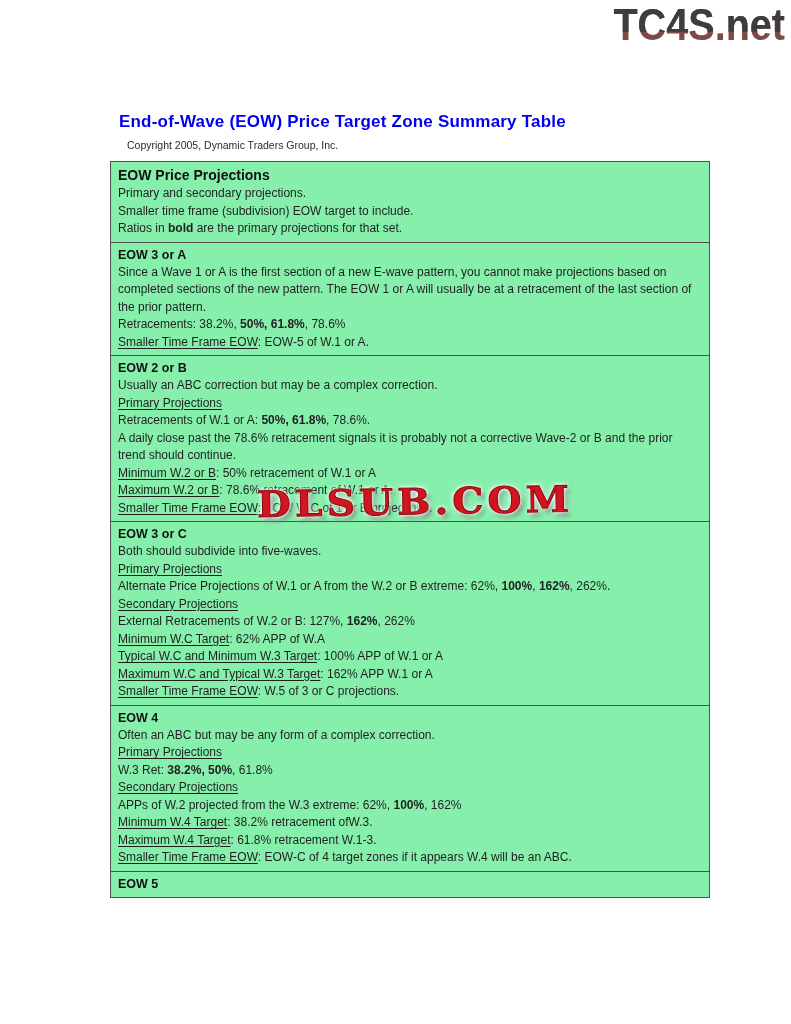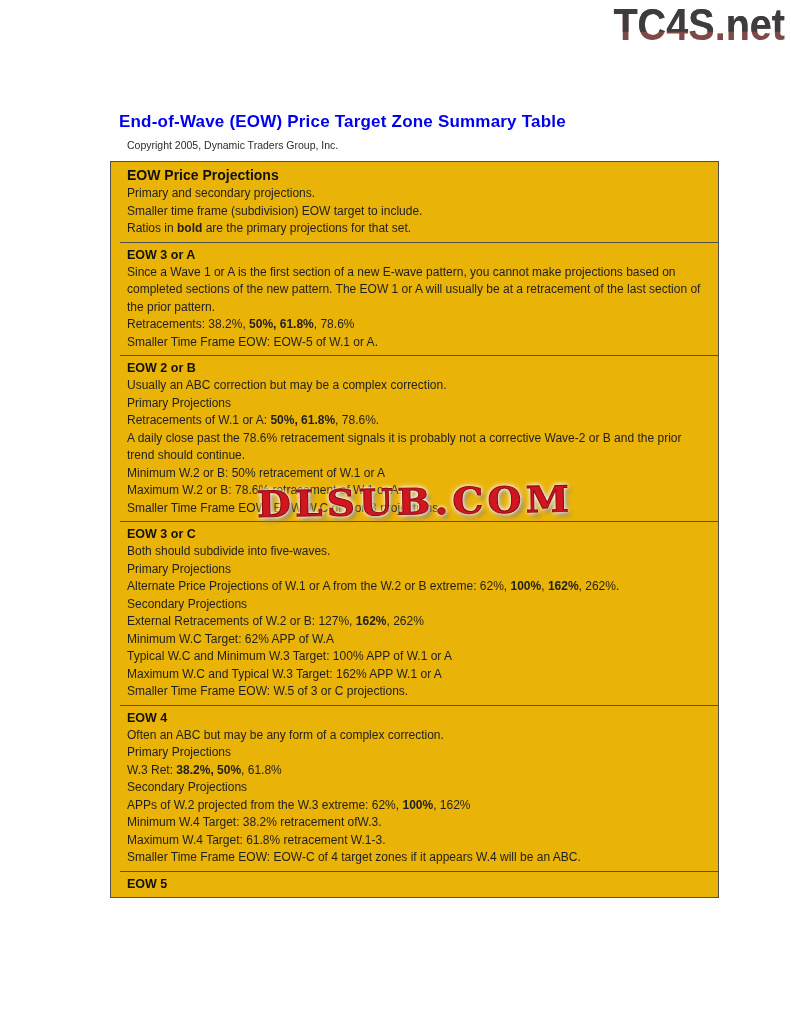--- a/index.html
+++ b/index.html
@@ -34,22 +34,21 @@
     margin-left: 10px;
   }
 
   
   .eow-table {
     position: absolute;
     left: 110px;
     top: 161px;
     width: 598px;
     border: 1px solid var(--table-border, #4f4f4f);
-    background: #eab308;
-    padding-left: 9px;
+    background: #86efac;
   }
   .section {
     padding: 3px 8px 4px 7px;
     border-top: 1px solid var(--table-border, #4f4f4f);
   }
   .section:first-child { border-top: none; }
   .sec-heading {
     font-size: 12.5px;
     font-weight: bold;
     line-height: 18px;
@@ -58,21 +57,21 @@
   .section:first-child .sec-heading {
     font-size: 14px;
     line-height: 20px;
   }
   .line {
     font-size: 12px;
     line-height: 17.5px;
     color: var(--text, #1f1f1f);
   }
   .line .b { font-weight: bold; }
-  .line .u { text-underline-offset: 2px; }
+  .line .u { text-decoration: underline; text-underline-offset: 2px; }
 
   
   .wm-top {
     position: absolute;
     top: 2px;
     right: 6px;
     font-family: "Liberation Sans", sans-serif;
     font-weight: bold;
     font-size: 45px;
     line-height: 1;

